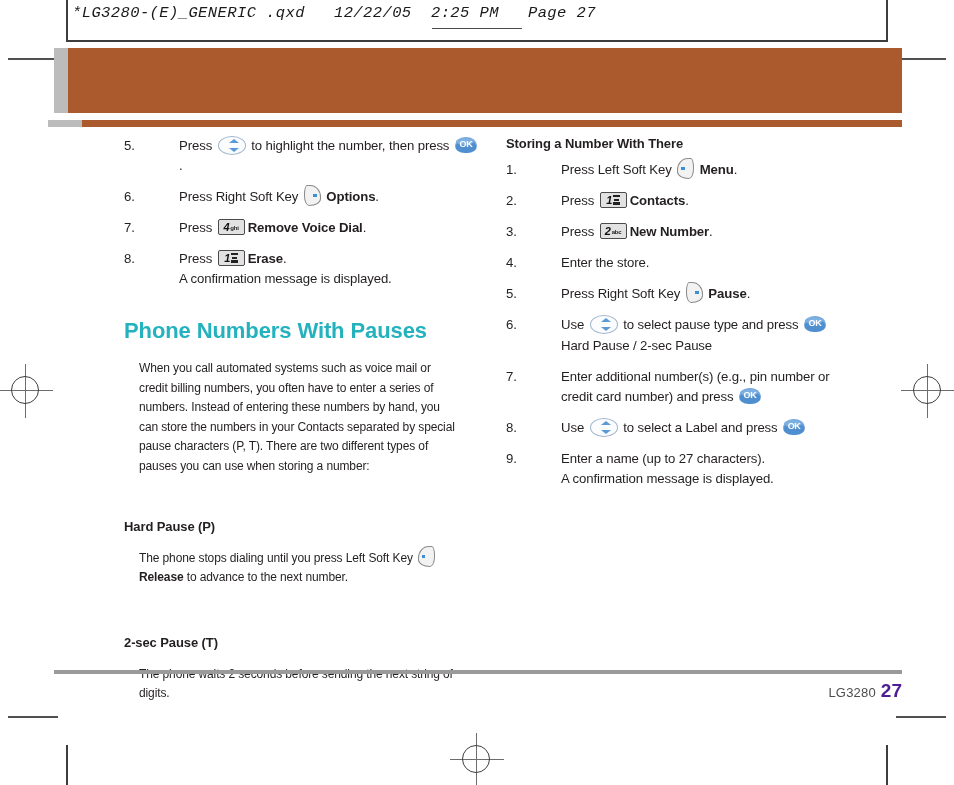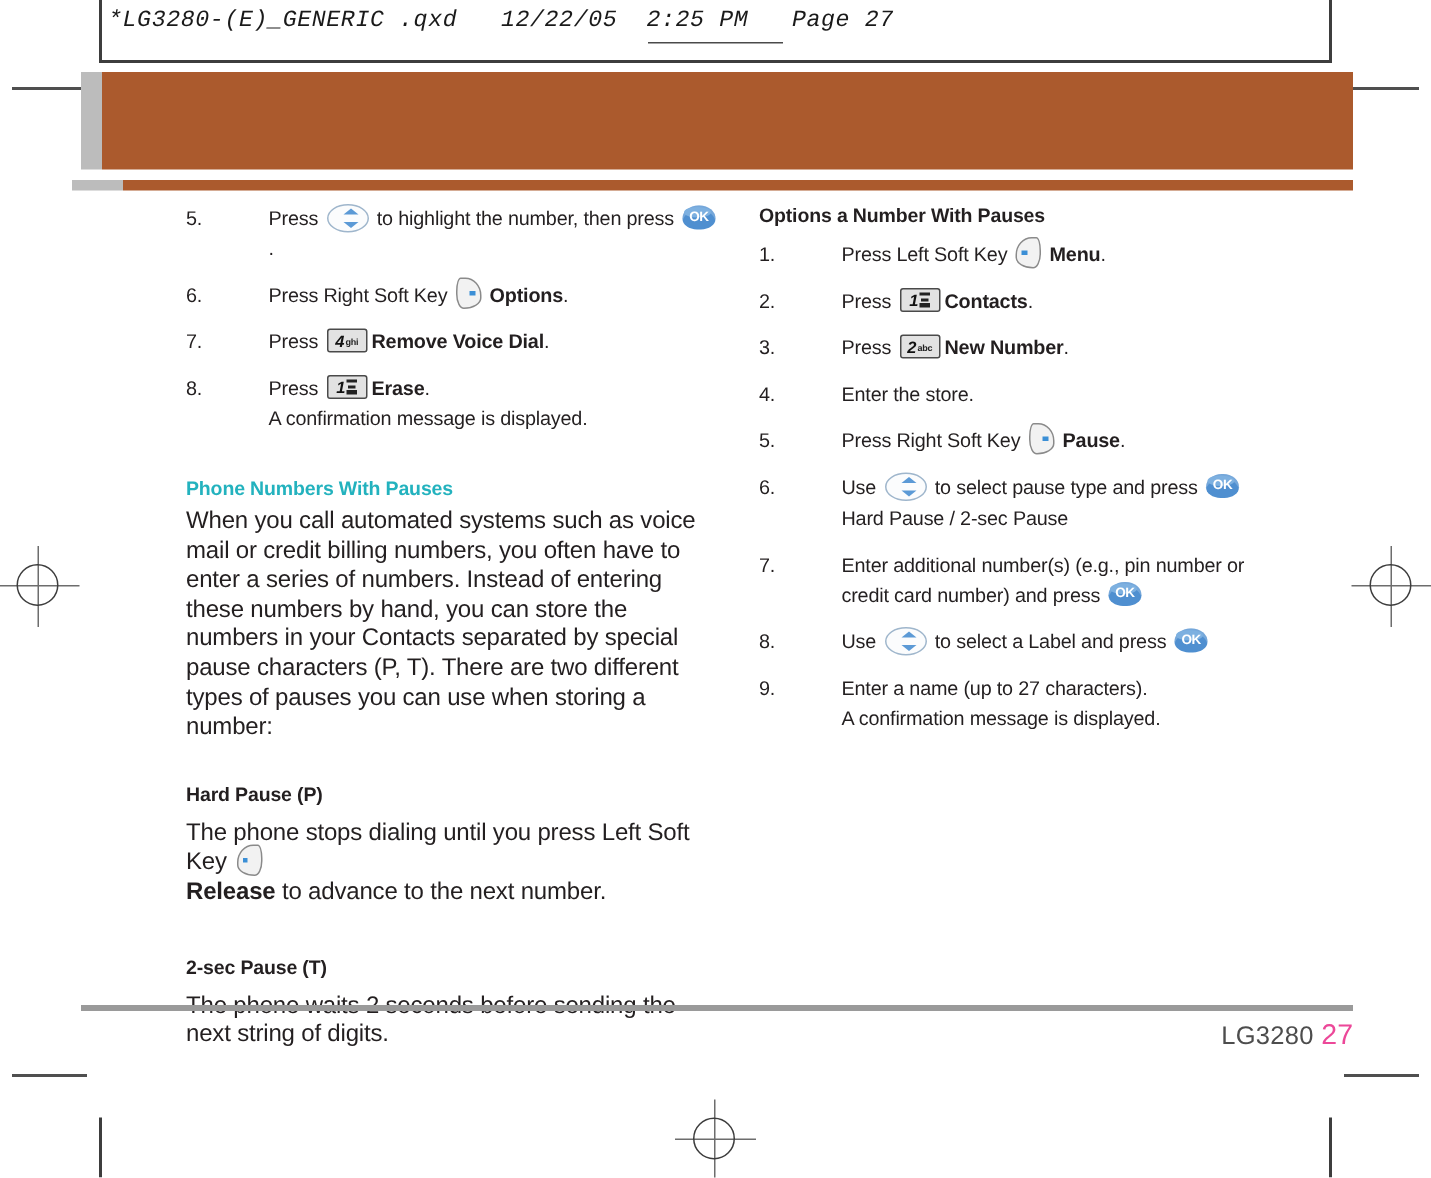--- a/index.html
+++ b/index.html
@@ -127,35 +127,35 @@
   
   .col {
     position: absolute;
     top: 136px;
   }
   .col-left  { left: 124px; width: 348px; }
   .col-right { left: 506px; width: 356px; }
 
   .section-title {
     color: #23b2be;
-    font-size: 13px;
+    font-size: 22px;
     font-weight: bold;
     margin: 0 0 5px 0;
     letter-spacing: -0.1px;
   }
   .sub-head {
     font-size: 13px;
     font-weight: bold;
     margin: 0 0 9px 0;
     letter-spacing: -0.1px;
   }
   .body-text {
-    font-size: 16px;
+    font-size: 12px;
     line-height: 19.6px;
-    margin: 0;
+    margin: 15px;
     letter-spacing: -0.12px;
   }
   .body-text b { font-weight: bold; }
 
   .spacer-sm { height: 18px; }
   .spacer-md { height: 27px; }
   .spacer-lg { height: 32px; }
 
   
   ol.steps {
@@ -328,28 +328,28 @@
     background: #9a9a9a;
   }
   .footer {
     position: absolute;
     right: 52px;
     top: 680px;
     text-align: right;
     white-space: nowrap;
   }
   .footer .model {
-    font-size: 17px;
+    font-size: 13px;
     color: #4d4d4d;
     letter-spacing: 0.2px;
   }
   .footer .pageno {
     font-size: 19px;
-    font-weight: normal;
-    color: #ec4899;
+    font-weight: bold;
+    color: #4c1d95;
     margin-left: 5px;
   }
 </style>
 </head>
 <body>
 
 <div class="regmark reg-left">
   <div class="h"></div>
     <div class="v"></div>
     <div class="circ"></div>
@@ -419,21 +419,21 @@
     <span>The phone stops dialing until you press Left Soft Key </span><span class="ico ico-soft left"><span class="shape"></span><span class="dot"></span></span><br>
     <b>Release</b><span> to advance to the next number.</span>
   </p>
 
   <div class="spacer-lg"></div>
   <h3 class="sub-head">2-sec Pause (T)</h3>
   <p class="body-text">The phone waits 2 seconds before sending the next string of digits.</p>
 </div>
 
 <div class="col col-right">
-  <h3 class="sub-head">Options a Number With Pauses</h3>
+  <h3 class="sub-head">Storing a Number With There</h3>
   <ol class="steps" id="right-steps">
       <li>
         <span class="num">1.</span>
         <span class="step-line">Press Left Soft Key <span class="ico ico-soft left"><span class="shape"></span><span class="dot"></span></span><b> Menu</b>.</span>
       </li>
       <li>
         <span class="num">2.</span>
         <span class="step-line">Press <span class="ico ico-key"><span class="dg">1</span><span class="vm"><i></i><i></i><i></i></span></span><b>Contacts</b>.</span>
       </li>
       <li>

